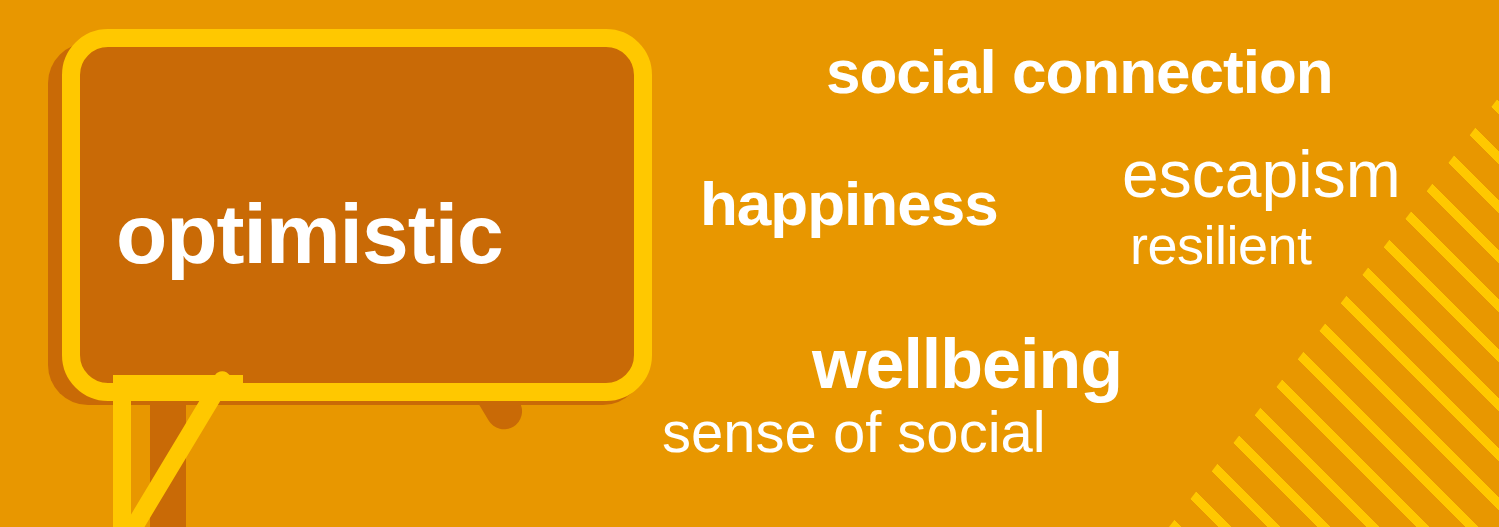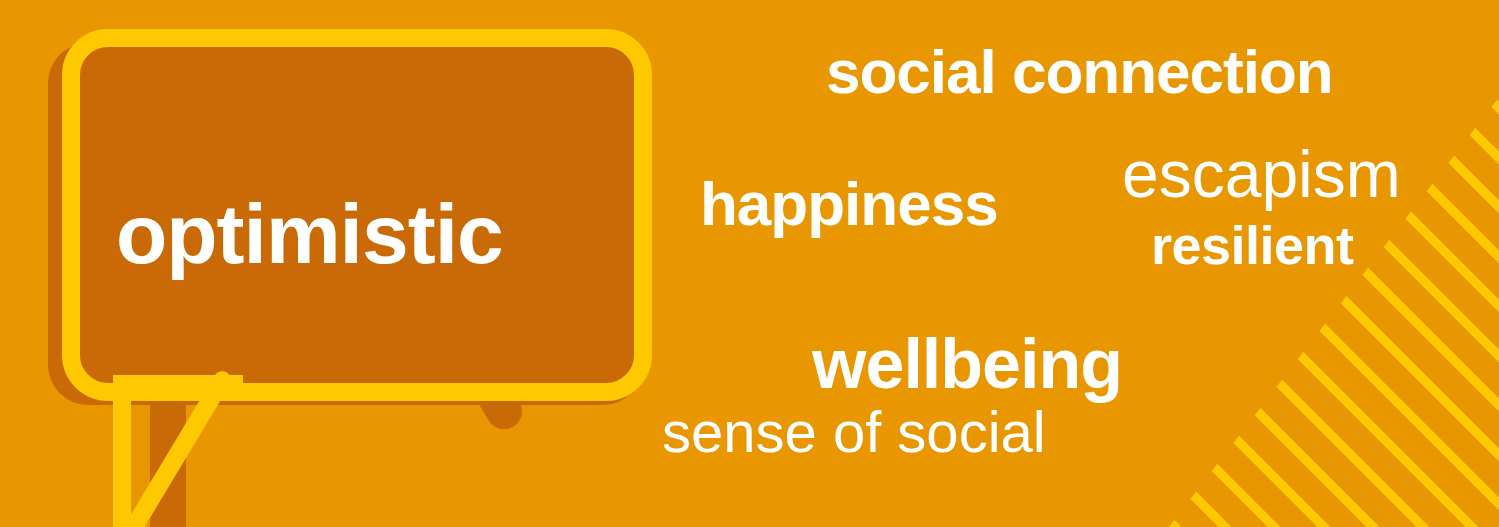--- a/index.html
+++ b/index.html
@@ -165,21 +165,21 @@
   }
   .word {
     position: absolute;
     color: #ffffff;
     white-space: nowrap;
     pointer-events: auto;
   }
   .w-social    { left: 826px;  top: 36px;  font-size: 62px; font-weight: bold;   letter-spacing: -1px; }
   .w-escapism  { left: 1122px; top: 116px; font-size: 66px; font-weight: normal; letter-spacing: 0px; margin-top: 20px;  }
   .w-happiness { left: 700px;  top: 168px; font-size: 62px; font-weight: bold;   letter-spacing: -1px; }
-  .w-resilient { left: 1130px; top: 214px; font-size: 54px; font-weight: bold;   letter-spacing: -0.5px; margin-left: 21px; }
+  .w-resilient { left: 1130px; top: 214px; font-size: 54px; font-weight: normal;   letter-spacing: -0.5px; }
   .w-wellbeing { left: 812px;  top: 296px; font-size: 70px; font-weight: bold;   letter-spacing: -1px; margin-top: 28px; }
   .w-purpose   { left: 662px;  top: 398px; font-size: 58px; font-weight: normal; letter-spacing: 0px; }
 </style>
 </head>
 <body>
 
 <div id="banner">
 
   <div id="stripes"></div>
 

